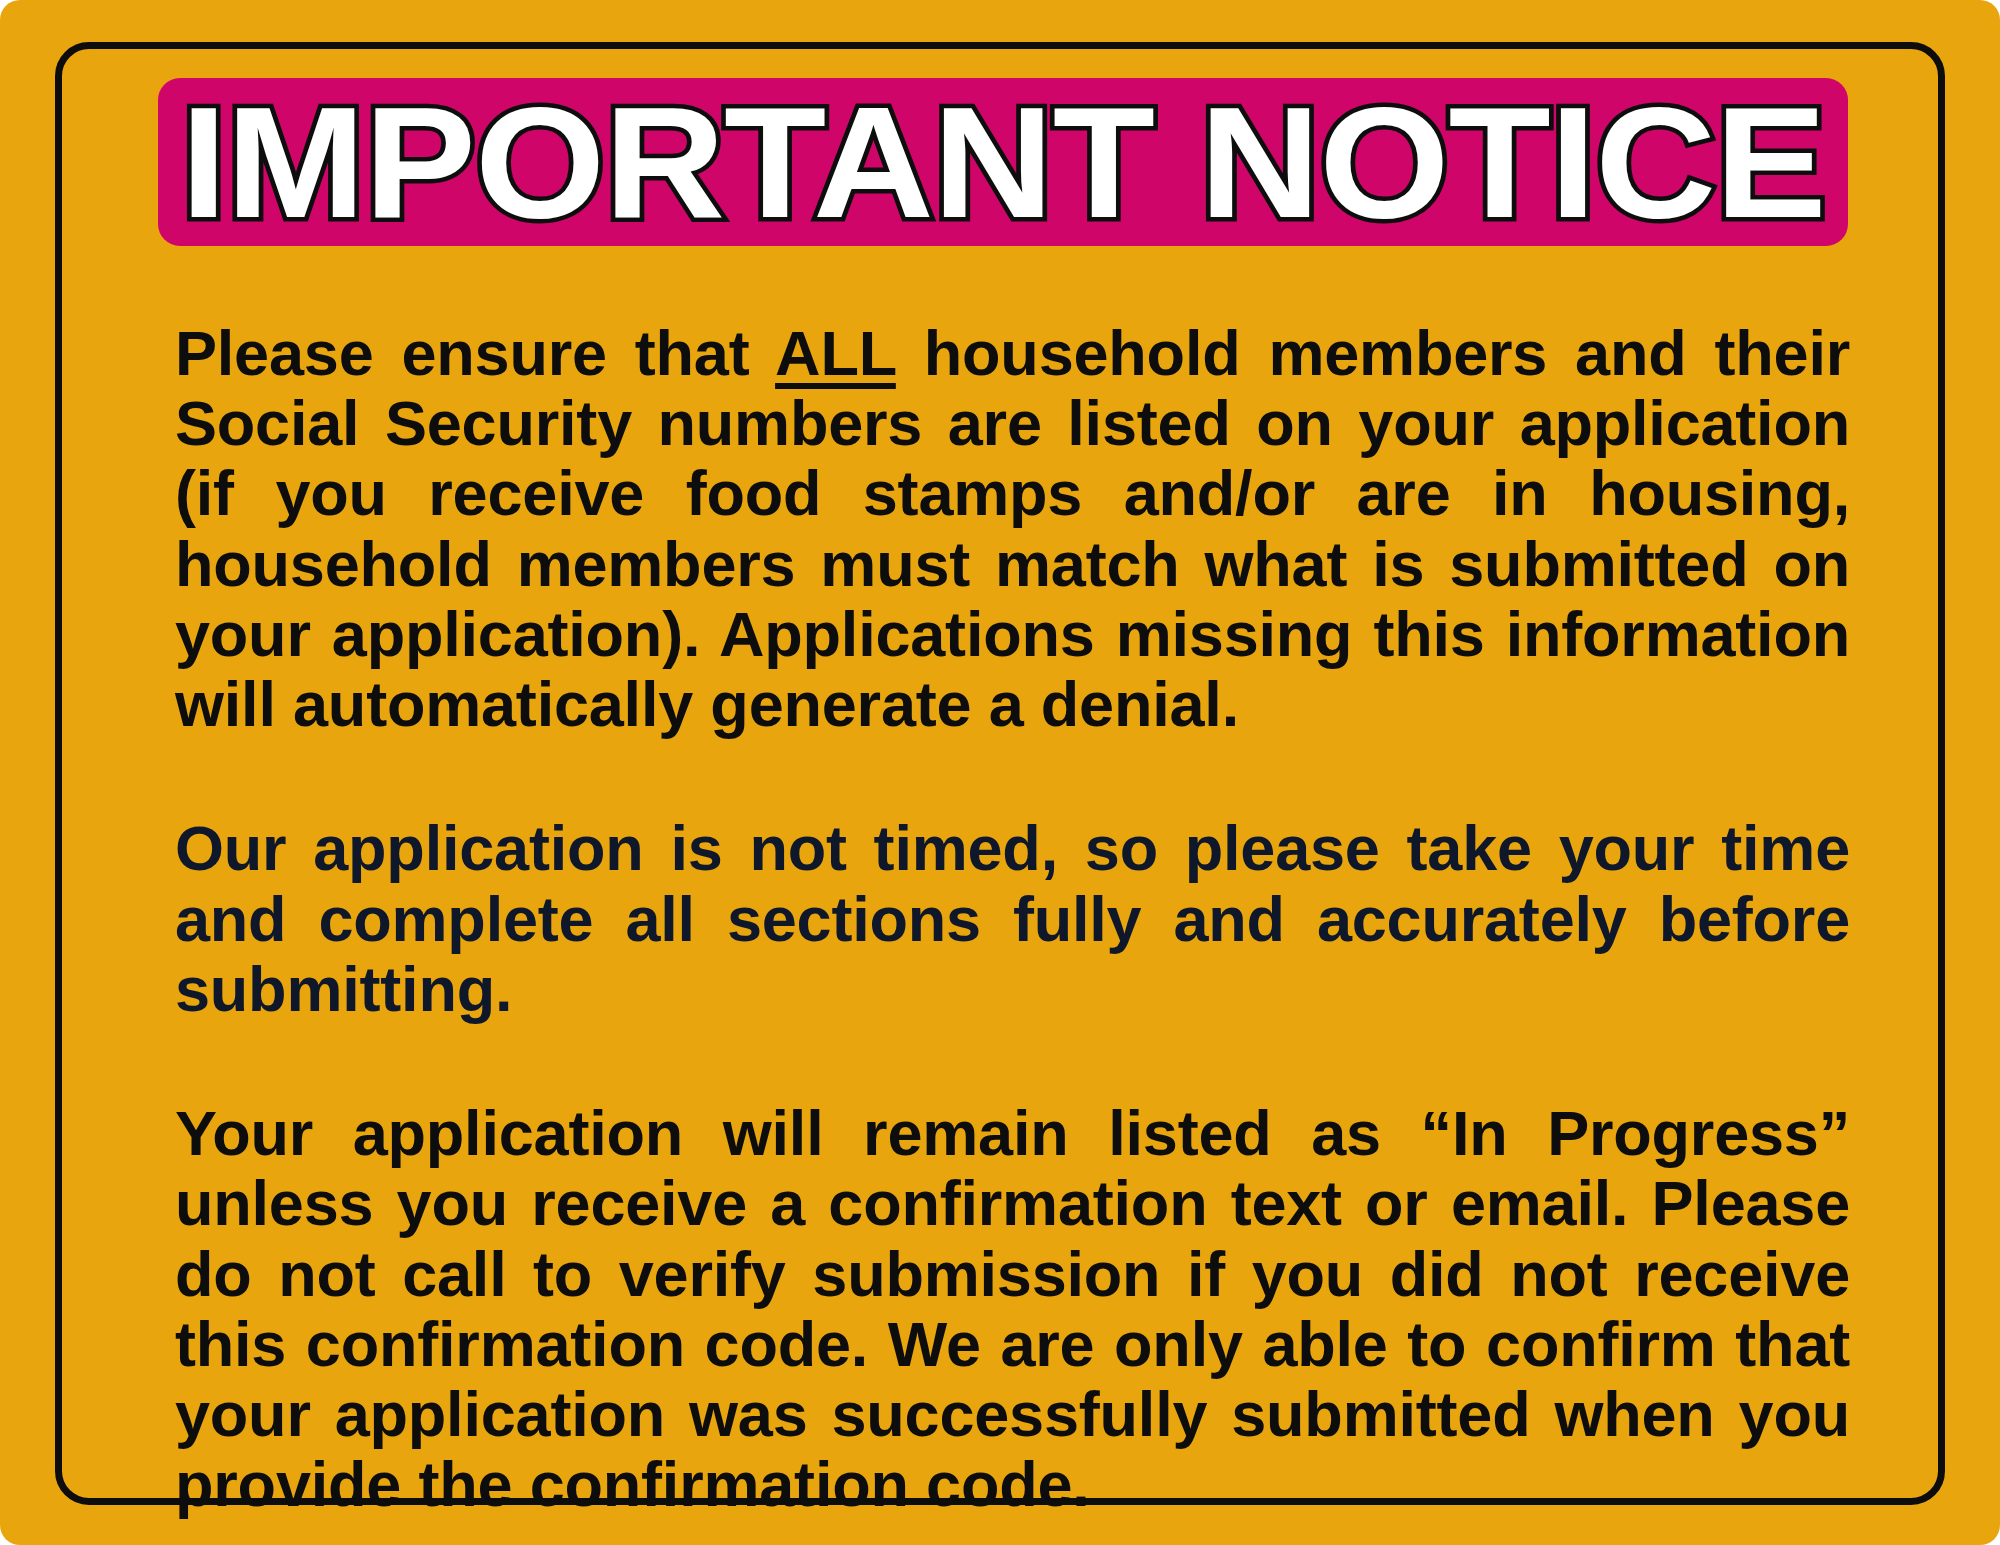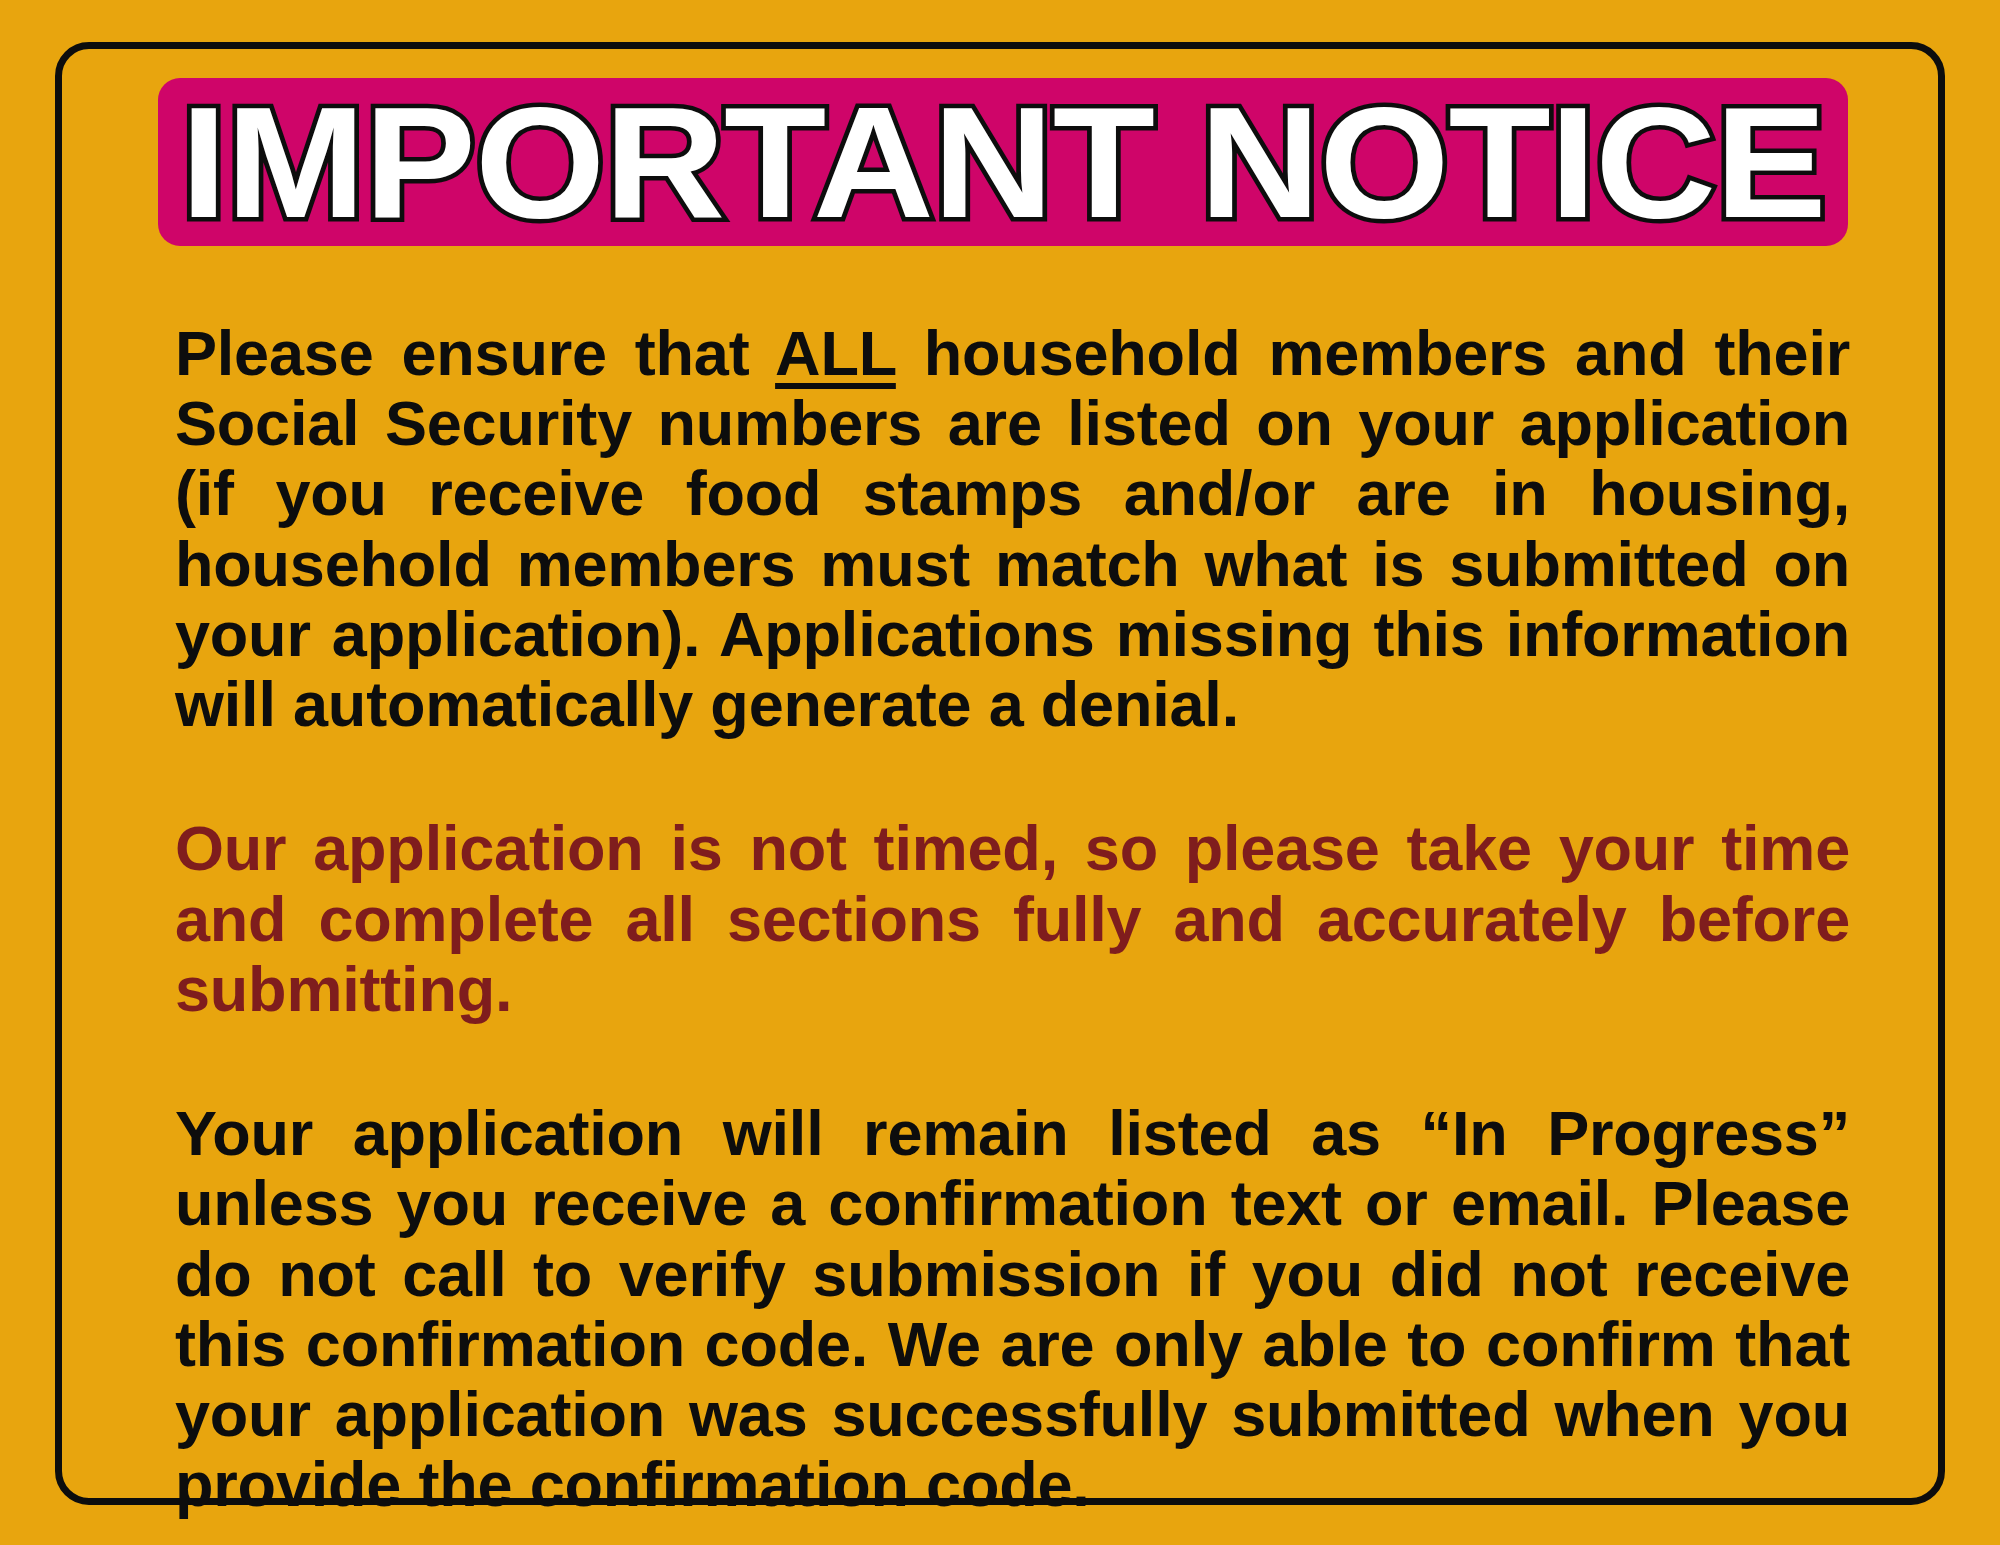--- a/index.html
+++ b/index.html
@@ -12,20 +12,21 @@
     overflow: hidden;
     font-family: "Liberation Sans", sans-serif;
   }
 
   #notice-poster {
     position: relative;
     width: 2000px;
     height: 1545px;
     background: #E8A50E;
     box-sizing: border-box;
+    border-radius: 20px;
   }
 
   
   #notice-frame {
     position: absolute;
     left: 55px;
     top: 42px;
     width: 1890px;
     height: 1463px;
     border: 7px solid #0d0d0d;
@@ -106,19 +107,19 @@
   <div id="notice-frame" style="border-color: rgb(13, 13, 13);"></div>
 
   <div id="title-banner" style="background: rgb(207, 5, 105);">
     <div id="poster-title" style="color: rgb(255, 255, 255); -webkit-text-stroke-color: rgb(13, 13, 13);">IMPORTANT NOTICE</div>
   </div>
 
   <div id="notice-body">
 
     <p class="notice-paragraph" style="color: rgb(13, 13, 13);">Please ensure that <span class="emph-underline">ALL</span> household members and their Social Security numbers are listed on your application (if you receive food stamps and/or are in housing, household members must match what is submitted on your application).  Applications missing this information will automatically generate a denial.</p>
 
-    <p class="notice-paragraph" style="color: #7f1d1d;">Our application is not timed, so please take your time and complete all sections fully and accurately before submitting.</p>
+    <p class="notice-paragraph" style="color: #0f172a;">Our application is not timed, so please take your time and complete all sections fully and accurately before submitting.</p>
 
     <p class="notice-paragraph" style="color: rgb(13, 13, 13);">Your application will remain listed as “In Progress” unless you receive a confirmation text or email. Please do not call to verify submission if you did not receive this confirmation code. We are only able to confirm that your application was successfully submitted when you provide the confirmation code.</p>
 
   </div>
 
 </div>
 
 </body></html>

